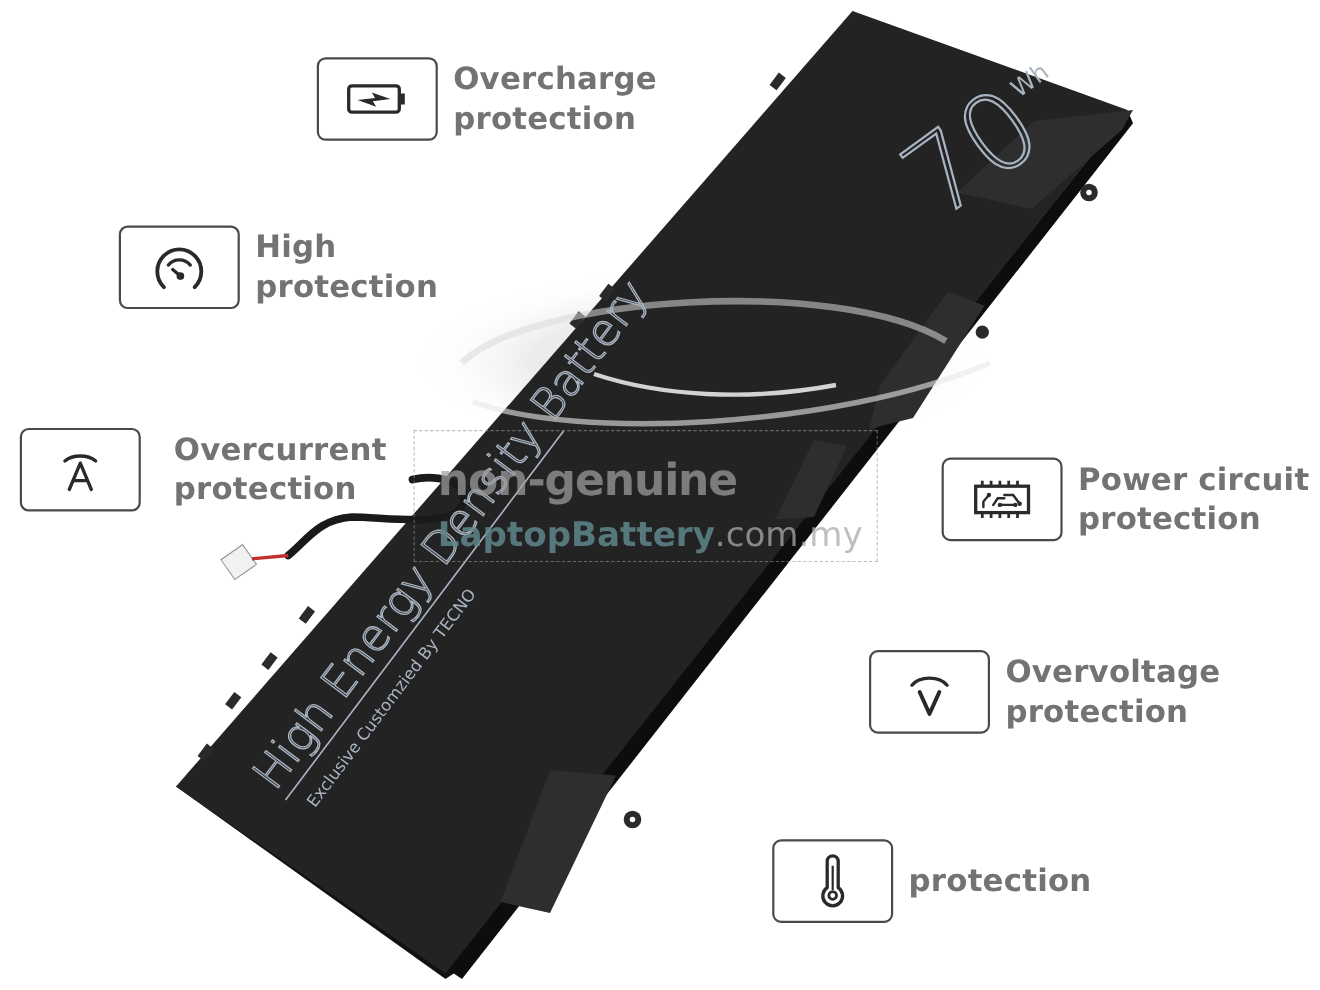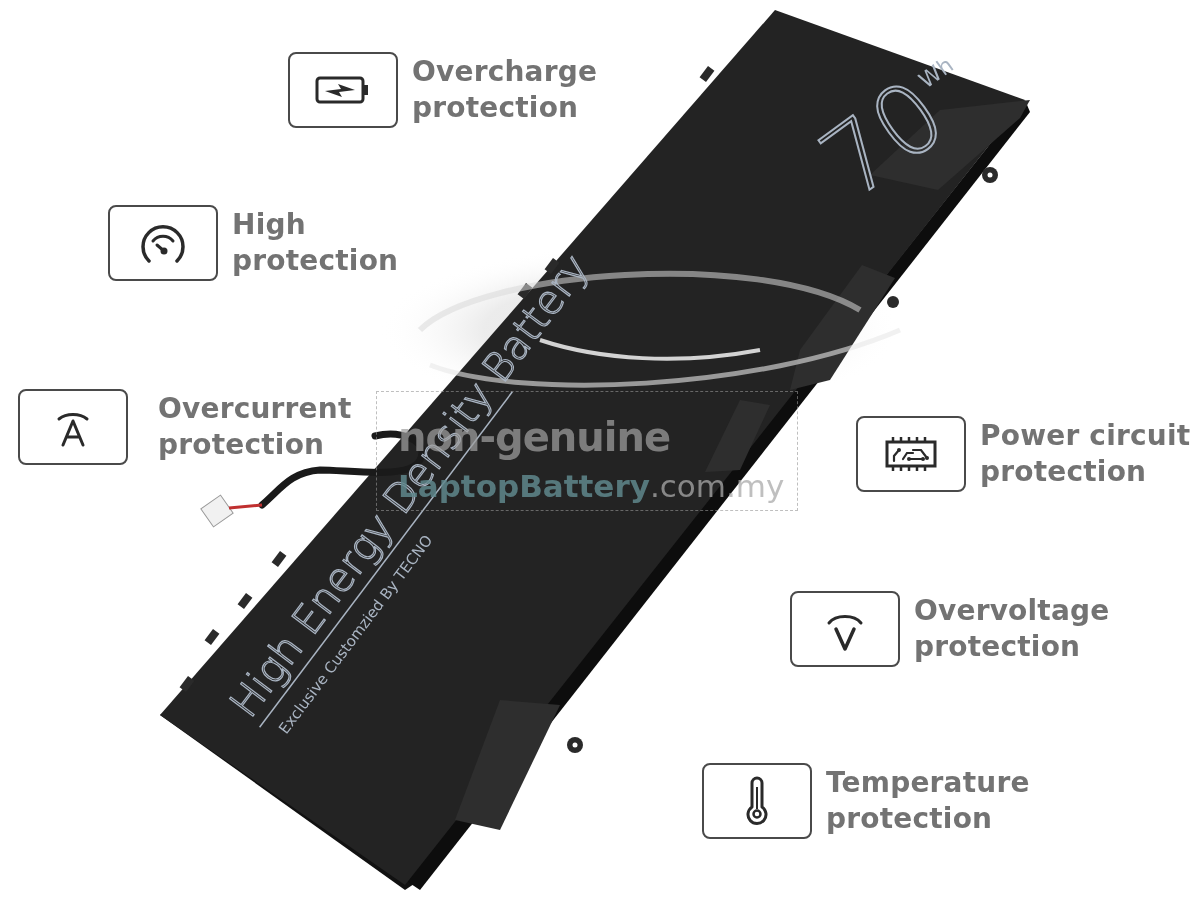--- a/index.html
+++ b/index.html
@@ -166,16 +166,15 @@
 
 <div class="feature" style="left:702px;top:763px;">
   <div class="icon-box">
     <svg viewBox="0 0 64 52">
       <path d="M27,8 a5,5 0 0 1 10,0 L37,32 a9,9 0 1 1 -10,0 Z" fill="none" stroke="#2a2a2a" stroke-width="3" stroke-linejoin="round"></path>
       <line x1="32" y1="12" x2="32" y2="34" stroke="#2a2a2a" stroke-width="2"></line>
       <circle cx="32" cy="39" r="3.5" fill="none" stroke="#2a2a2a" stroke-width="2.5"></circle>
     </svg>
   </div>
   <div class="label">
-      <span>Temperature</span>
       <span>protection</span>
     </div>
 </div>
 
 </body></html>

